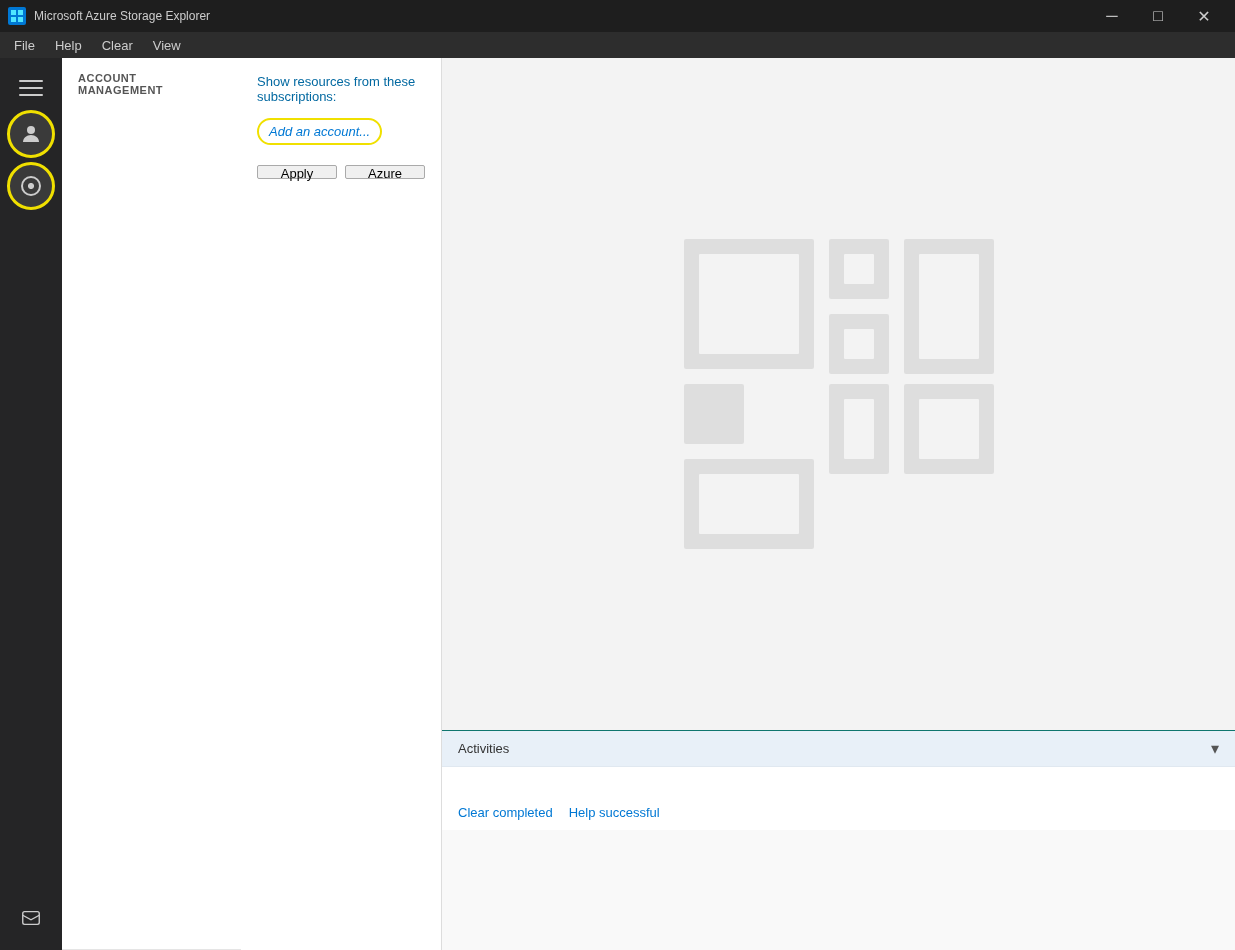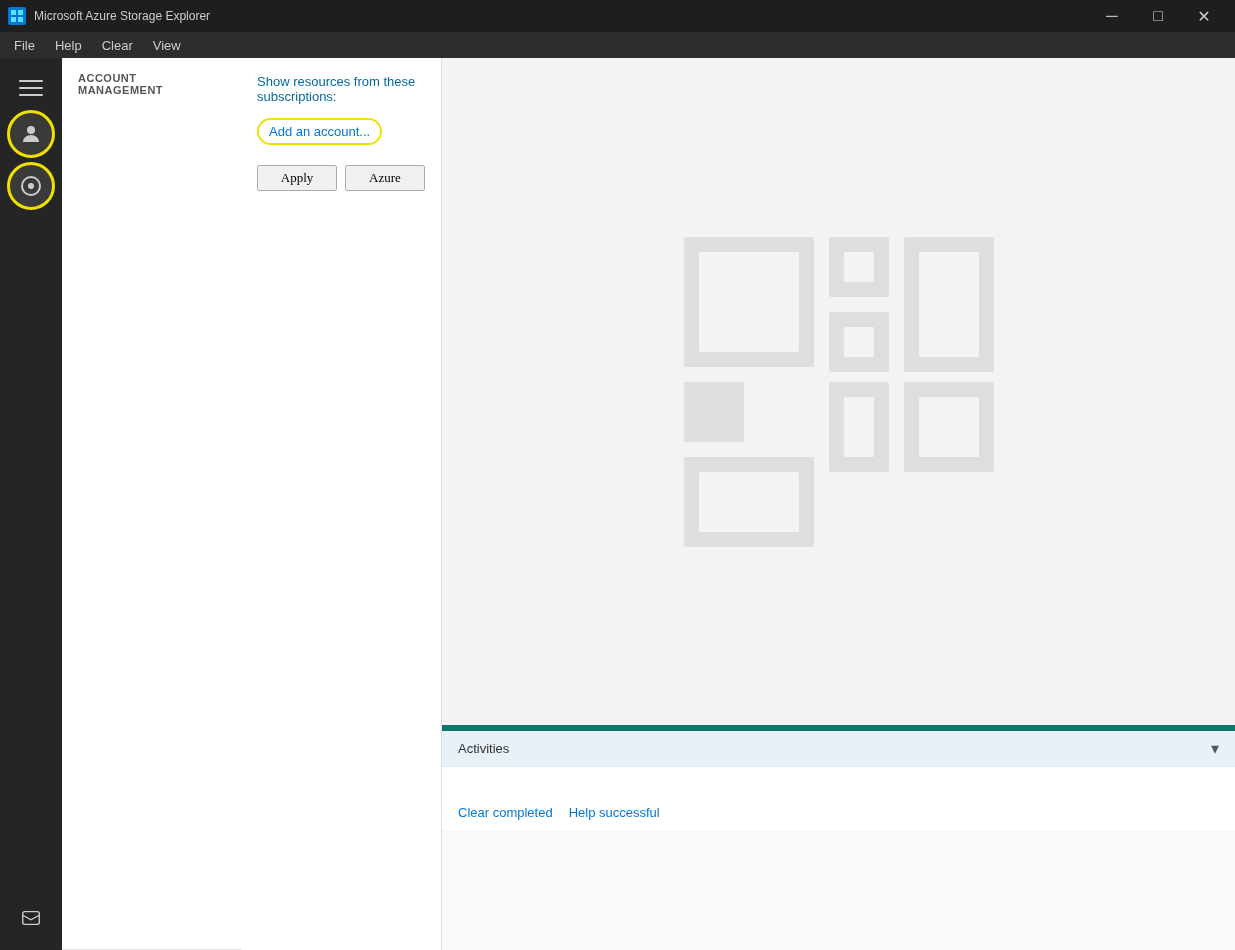--- a/index.html
+++ b/index.html
@@ -65,38 +65,38 @@
       padding: 14px 16px 10px; border-bottom: 1px solid #e5e5e5;
     }
     .left-panel-header h2 {
       font-size: 11px; font-weight: 600; color: #555; letter-spacing: 0.5px; text-transform: uppercase;
     }
     .left-panel-body { padding: 16px; flex: 1; }
     .subscription-label { font-size: 13px; color: #0369a1; margin-bottom: 14px; }
 
     .add-account-link {
       color: #0078d4; text-decoration: none; font-size: 13px; cursor: pointer;
-      border: 2px solid #f0e000; border-radius: 18px; padding: 4px 10px; display: inline-block;
+      border: 2px solid #f0e000; border-radius: 18px; padding: 4px 10px; display: inline-block; font-style: italic;
     }
 
     .btn-row { display: flex; gap: 8px; margin-top: 20px; }
     .btn {
-      min-width: 80px; height: 26px; border: 1px solid #aaa; background: #f0f0f0;
-      font-size: 13px; cursor: pointer; border-radius: 2px; padding: 0 12px; font-family: Liberation Serif, serif;
+      min-width: 80px; height: 14px; border: 1px solid #aaa; background: #f0f0f0;
+      font-size: 13px; cursor: pointer; border-radius: 2px; padding: 0 12px;
     }
 
     
     .right-panel {
       flex: 1; background: #f3f3f3; display: flex; flex-direction: column;
     }
     .right-content { flex: 1; display: flex; align-items: center; justify-content: center; }
 
     
     .activities-bar {
-      background: #fff; border-top: 6px solid #0f766e;
+      background: #fff; border-top: 1px solid #0f766e;
     }
     .activities-header {
       display: flex; align-items: center; justify-content: space-between;
       padding: 8px 16px; border-bottom: 1px solid #e0e8f0; background: #e8f0f8;
     }
     .activities-header span { font-size: 13px; font-weight: 500; color: #333; }
     .activities-actions { display: flex; gap: 16px; padding: 10px 16px; margin-top: 28px; }
     .activities-action { color: #0078d4; font-size: 13px; cursor: pointer; text-decoration: none; }
     .activities-content { height: 120px; background: #f9f9f9; }
   </style>

